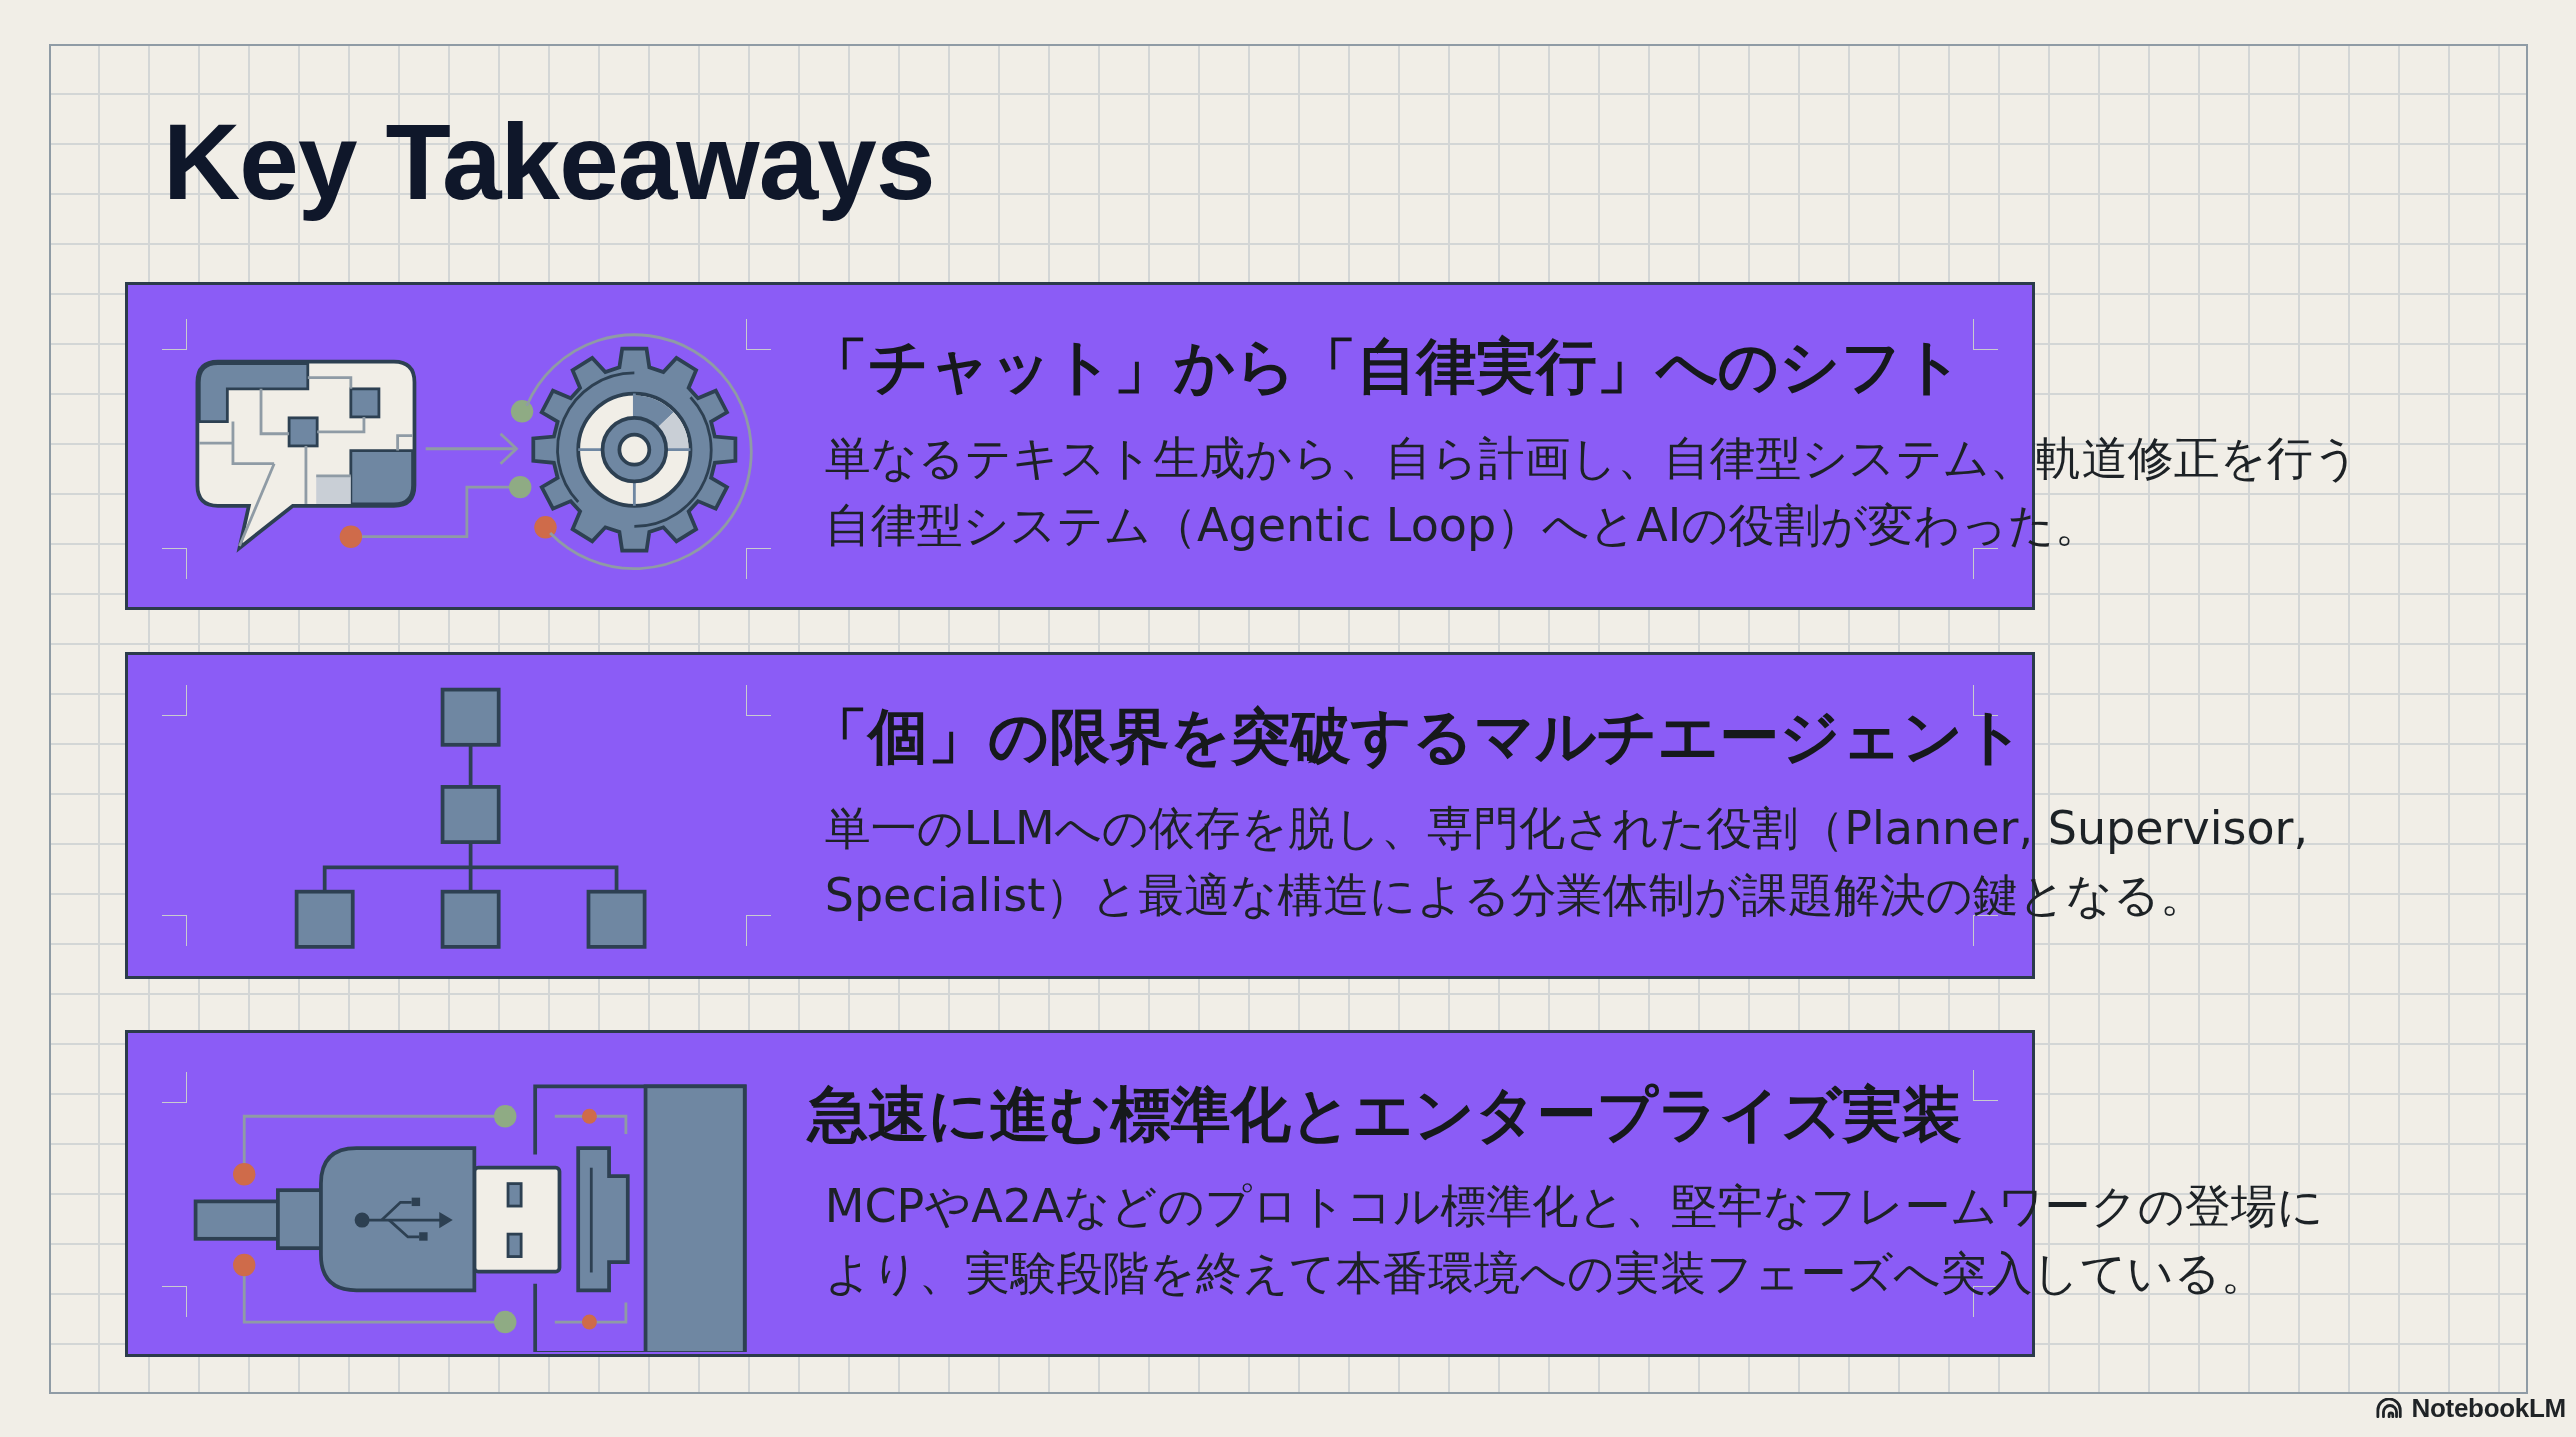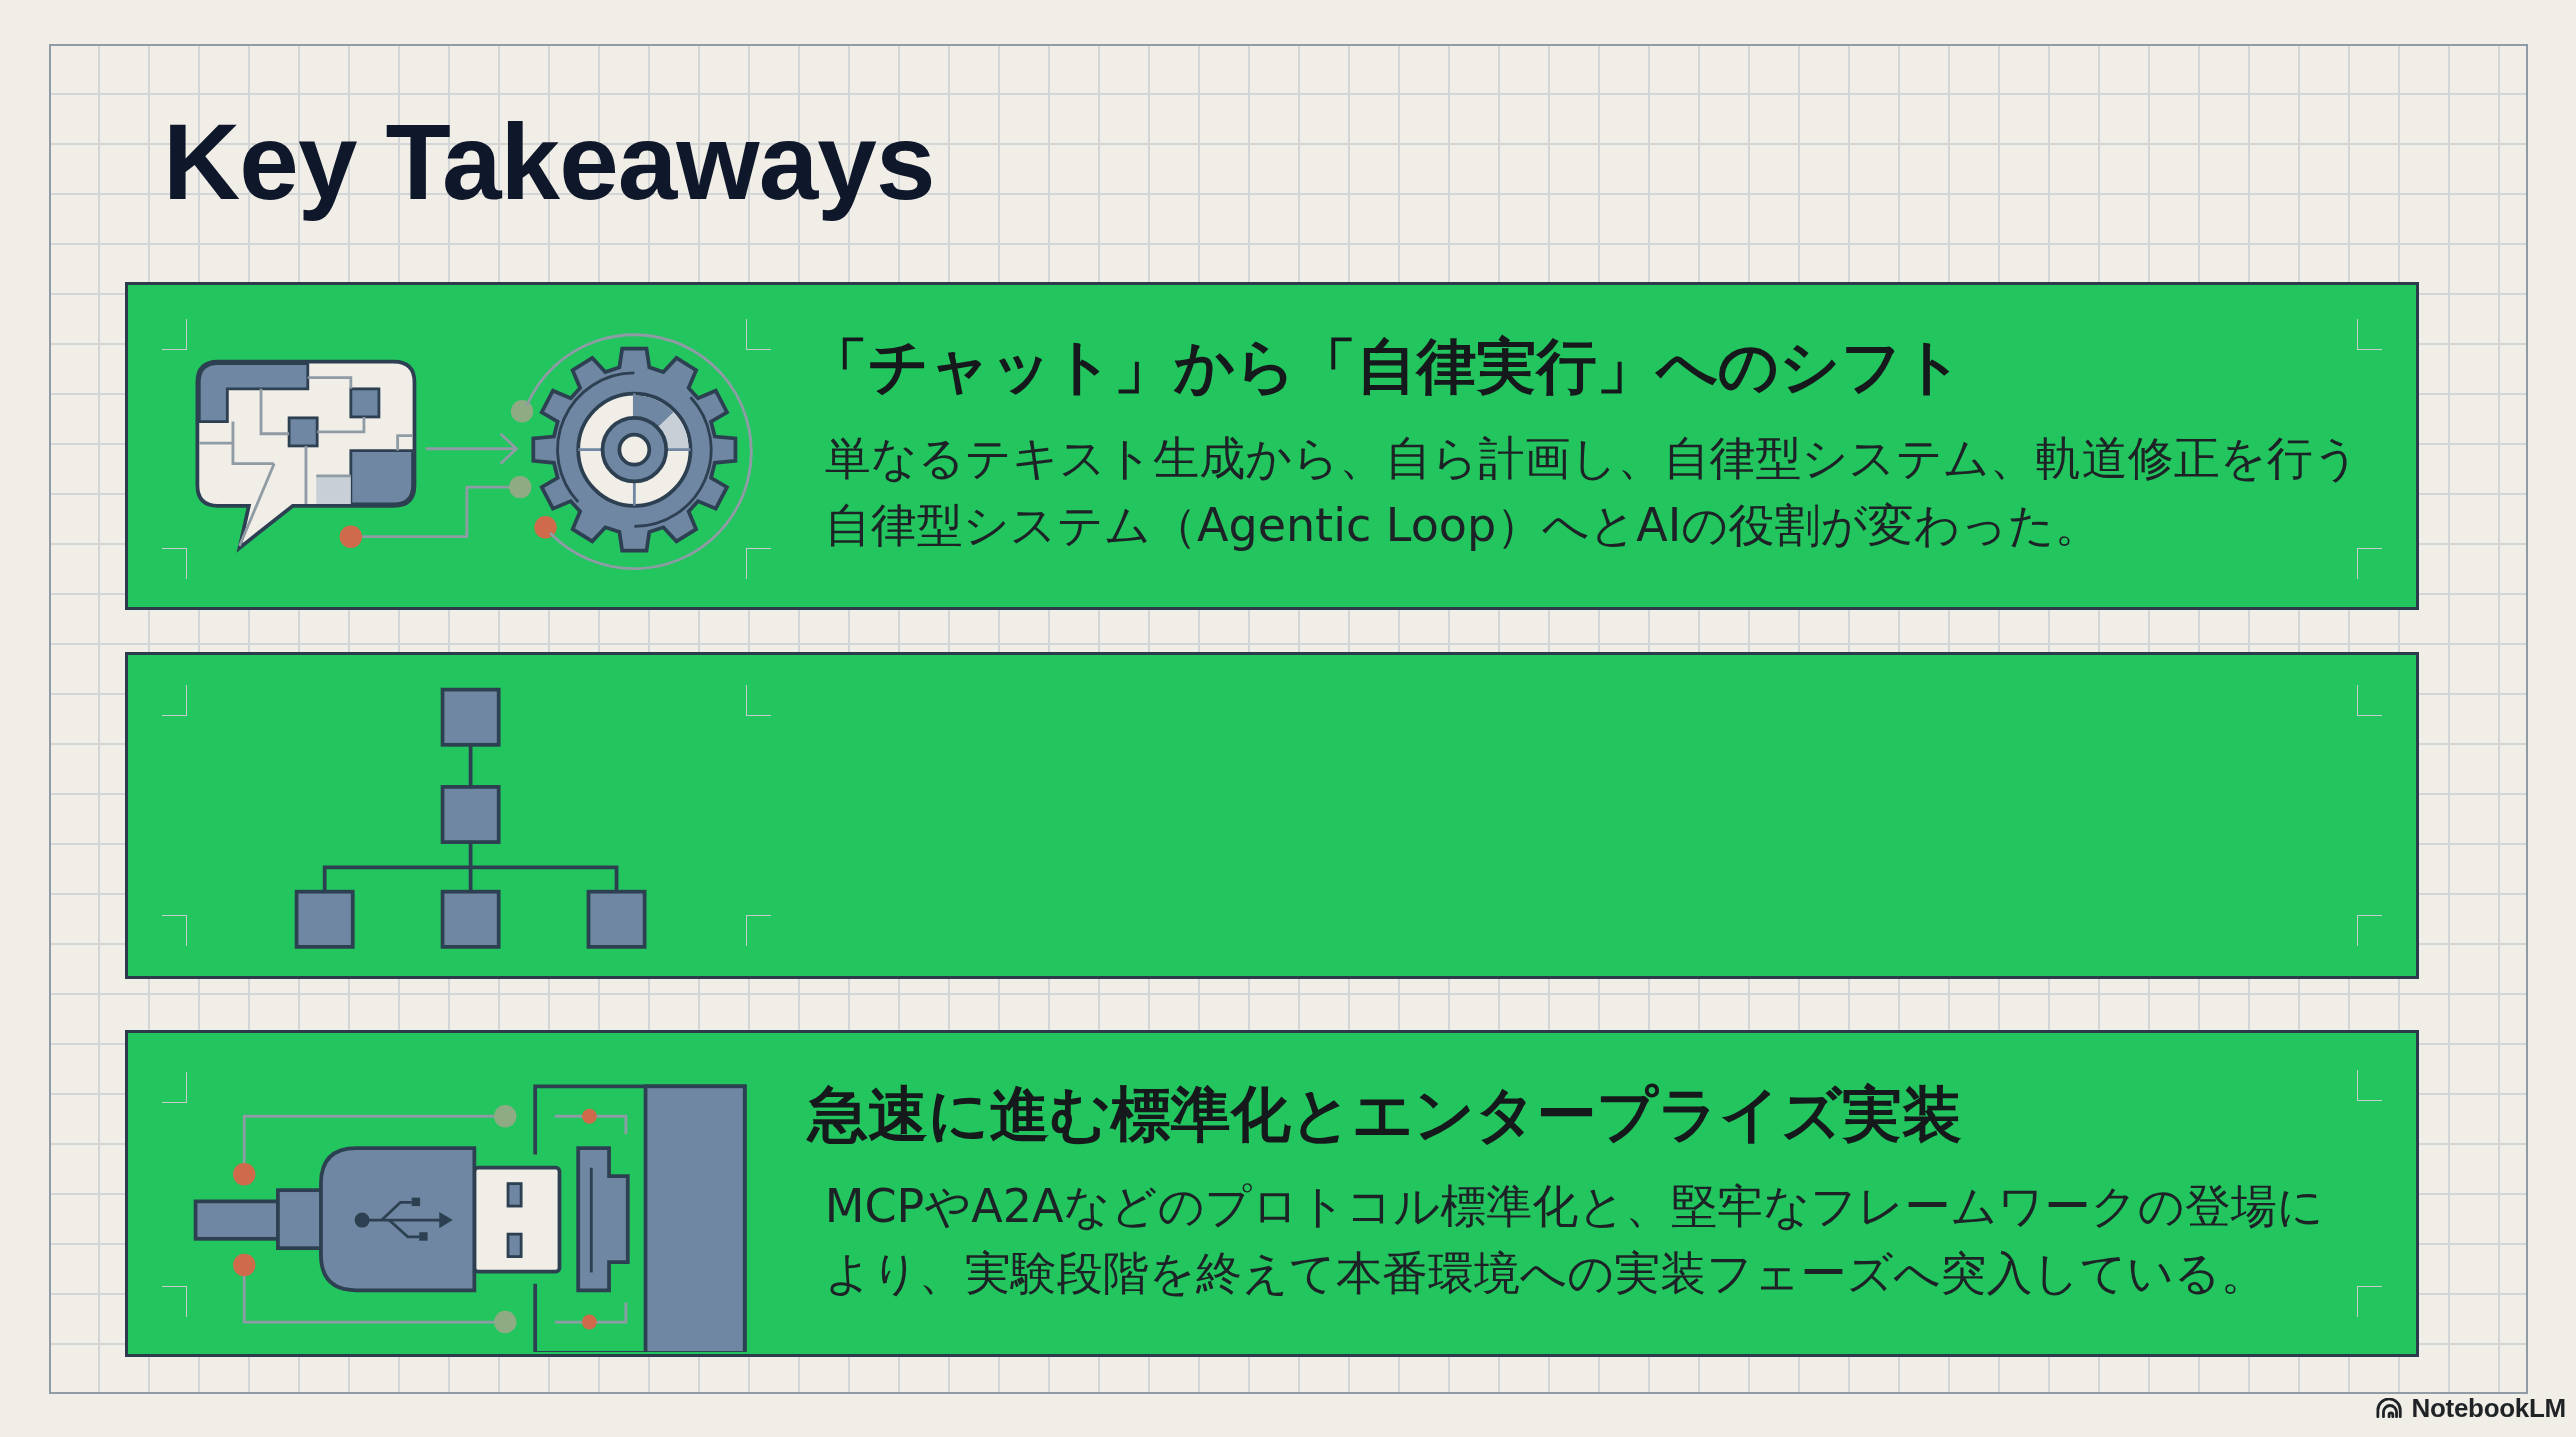--- a/index.html
+++ b/index.html
@@ -38,24 +38,24 @@
     font-family: "Liberation Sans", sans-serif;
     font-weight: 700;
     font-size: 107px;
     line-height: 1.15;
     letter-spacing: -0.9px;
     color: #0f172a;
   }
   .card {
     position: absolute;
     left: 125px;
-    width: 2294px;
+    width: 1910px;
     box-sizing: border-box;
     border: 3.7px solid #2b3b4b;
-    background: #22c55e;
+    background: #8b5cf6;
   }
   .card-1 { top: 282px; height: 328px; }
   .card-2 { top: 652px; height: 327px; }
   .card-3 { top: 1022px; height: 327px; margin-top: 8px; }
 
   .corner {
     position: absolute;
     width: 24px;
     height: 30px;
     border-color: #c9ccce;
@@ -216,20 +216,24 @@
       <g fill="#6f87a2" stroke="#2d4052" stroke-width="4">
         <rect x="470" y="734" width="60" height="59"></rect>
         <rect x="470" y="838" width="60" height="59"></rect>
         <rect x="314" y="950" width="60" height="59"></rect>
         <rect x="470" y="950" width="60" height="59"></rect>
         <rect x="626" y="950" width="60" height="59"></rect>
       </g>
     </svg>
   </div>
 
+  <div class="text-area">
+    <h2 class="card-heading">「個」の限界を突破するマルチエージェント</h2>
+    <p class="card-body"><span>単一のLLMへの依存を脱し、専門化された役割（Planner, Supervisor,</span><br><span>Specialist）と最適な構造による分業体制が課題解決の鍵となる。</span></p>
+  </div>
 </section>
 
 <section class="card card-3">
   <div class="corner tl" style="left:34px; top:39px;"></div>
   <div class="corner bl" style="left:34px; bottom:37px;"></div>
   <div class="corner tr" style="right:34px; top:37px;"></div>
   <div class="corner br" style="right:34px; bottom:37px;"></div>
 
   <div class="icon-area">
     <svg width="674" height="319" viewBox="134 1092 720 341">

